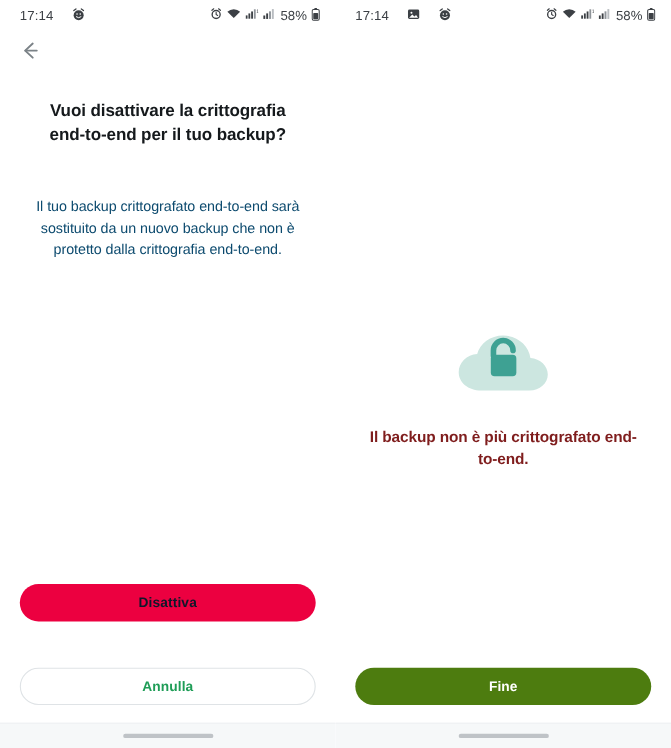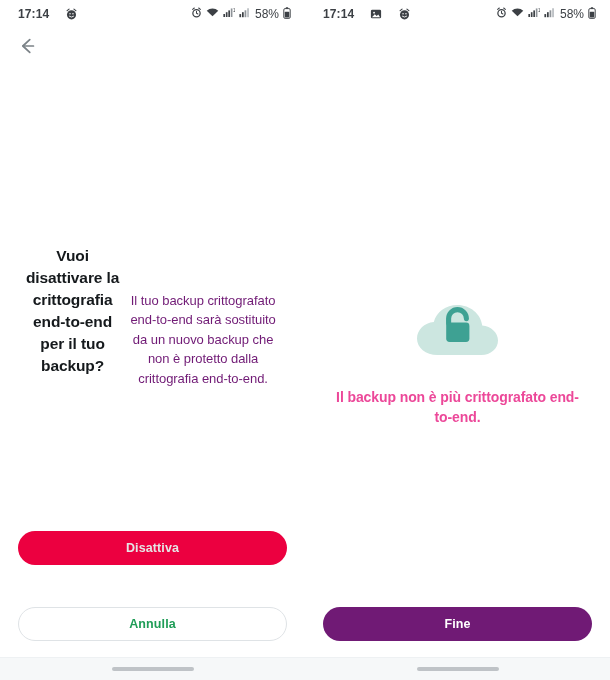--- a/index.html
+++ b/index.html
@@ -34,23 +34,22 @@
     flex: 0 0 28px;
     display: flex;
     align-items: center;
     justify-content: space-between;
     padding: 0 14px 0 18px;
     box-sizing: border-box;
     color: #3b3f44;
   }
   .status-left {
     display: flex;
-    align-items: center;
+    align-items: flex-start;
     gap: 16px;
-    font-weight: bold;
   }
   .status-right {
     display: flex;
     gap: 4px;
   }
   .clock {
     font-size: 12px;
     letter-spacing: 0.1px;
     color: #3c4045;
   }
@@ -80,44 +79,44 @@
     align-items: center;
     justify-content: center;
     cursor: pointer;
   }
 
   
   .content {
     flex: 1 1 auto;
     position: relative;
     display: flex;
-    flex-direction: row;
+    flex-direction: column;
     align-items: center;
     box-sizing: border-box;
     padding: 0 22px;
   }
   .content.left-pane {
     padding-top: 22px;
   }
   .title {
     font-size: 15.5px;
     font-weight: bold;
     color: #15191c;
     text-align: center;
     line-height: 1.42;
     letter-spacing: -0.1px;
     margin: 0;
     max-width: 240px;
   }
   .body-text {
     font-size: 13px;
-    color: #701a75;
+    color: #0c4a6e;
     text-align: center;
     line-height: 1.5;
-    margin: 58px 0 0 0;
+    margin: 44px 0 0 0;
     max-width: 250px;
     letter-spacing: -0.05px;
   }
 
   
   .center-block {
     position: absolute;
     left: 0;
     right: 0;
     top: 232px;
@@ -126,21 +125,21 @@
     align-items: center;
   }
   .cloud-wrap {
     width: 86px;
     height: 60px;
     position: relative;
   }
   .caption {
     font-size: 14px;
     font-weight: bold;
-    color: #ec4899;
+    color: #7f1d1d;
     text-align: center;
     line-height: 1.42;
     margin-top: 28px;
     max-width: 248px;
     letter-spacing: -0.1px;
   }
 
   
   .btn-area {
     padding: 0 18px;
@@ -158,30 +157,30 @@
     justify-content: center;
     font-size: 12.5px;
     font-weight: bold;
     cursor: pointer;
     box-sizing: border-box;
     letter-spacing: 0.1px;
     user-select: none;
   }
   .btn-danger {
     background: #EC0040;
-    color: #e5e5e5;
+    color: #0f172a;
   }
   .btn-outline {
     background: #ffffff;
     color: #1F9D57;
     border: 1px solid #dfe3e6;
     margin-top: 32px;
   }
   .btn-primary {
-    background: #701a75;
+    background: #4d7c0f;
     color: #ffffff;
   }
 
   
   .gesture-area {
     height: 22px;
     flex: 0 0 22px;
     background: #F6F8F9;
     display: flex;
     align-items: center;

